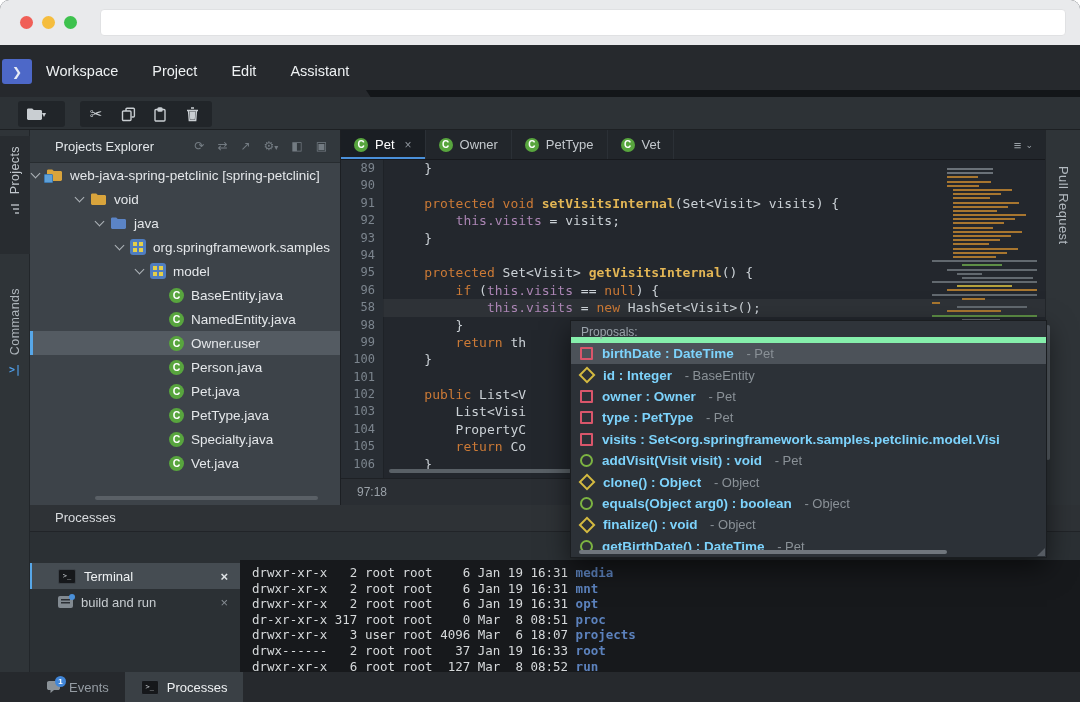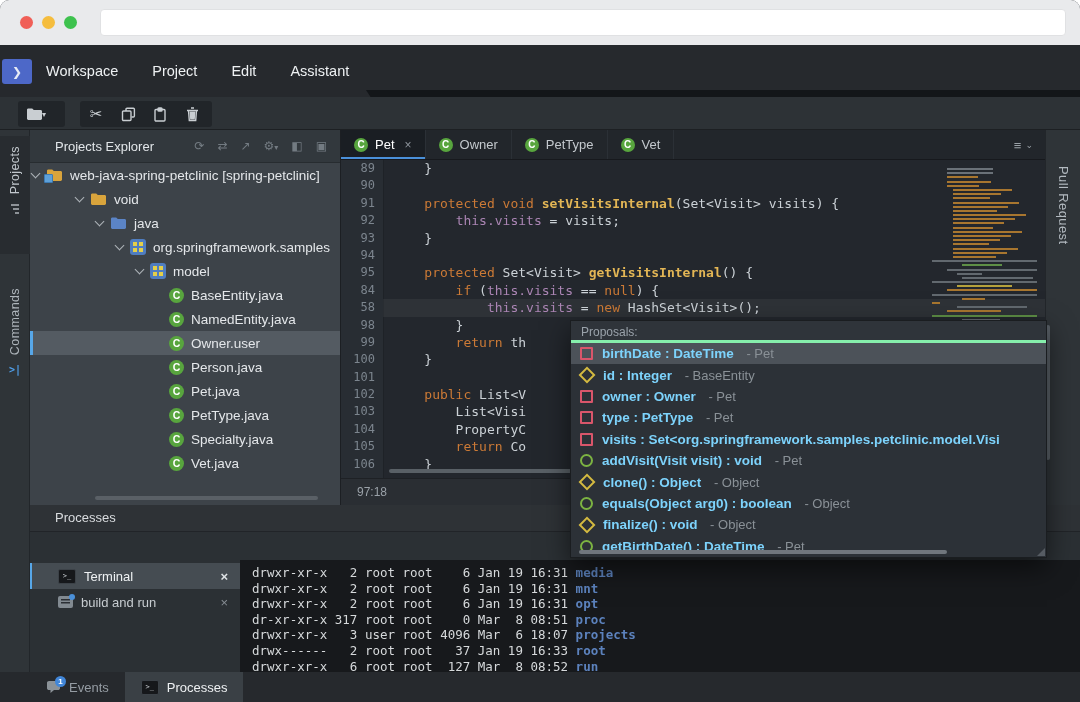--- a/index.html
+++ b/index.html
@@ -69,21 +69,21 @@
   .k{color:#cc7a36;} .m{color:#e3b655;font-weight:bold;} .v{color:#ab85b4;} .p{color:#ccd2d7;}
   #ed-hscroll{position:absolute;left:48px;bottom:5px;width:188px;height:4px;background:#596066;border-radius:2px;}
   .statusbar{position:absolute;left:0;bottom:0;right:0;height:27px;background:#2a2e33;border-top:1px solid #1e2125;color:#9aa1a8;font-size:12px;line-height:26px;padding-left:16px;box-sizing:border-box;}
   #minimap{position:absolute;right:8px;top:8px;width:90px;}
   #ed-vscroll{position:absolute;left:1046px;top:325px;width:4px;height:135px;background:#596067;border-radius:2px;z-index:30;}
   
   #rightrail{position:absolute;left:1045px;top:130px;width:35px;height:375px;background:#2f3438;border-left:1px solid #22262a;box-sizing:border-box;}
   .vtext-r{writing-mode:vertical-rl;font-size:13px;color:#b3bac0;position:absolute;top:36px;left:10px;letter-spacing:.4px;}
   
   #popup{position:absolute;left:570px;top:320px;width:477px;height:238px;background:#2c3137;border:1px solid #1a1d20;box-sizing:border-box;z-index:40;box-shadow:0 10px 26px rgba(0,0,0,.55);overflow:hidden;}
-  .pop-title{height:22px;line-height:22px;padding-left:10px;font-size:12px;color:#9aa2aa;background:#2f343a;border-bottom:3px solid #86efac;box-sizing:border-box;}
+  .pop-title{height:22px;line-height:22px;padding-left:10px;font-size:12px;color:#9aa2aa;background:#2f343a;border-bottom:6px solid #86efac;box-sizing:border-box;}
   .pop-item{height:21.4px;display:flex;align-items:center;padding-left:9px;gap:9px;}
   .pop-item.selected{background:#4c5259;}
   .pop-label{color:#7dd3fc;font-weight:bold;font-size:13.5px;white-space:pre;}
   .pop-origin{color:#8a9197;font-size:13px;white-space:pre;}
   .ic{flex:none;}
   .ic-field{width:9px;height:9px;border:2px solid #d9566b;border-radius:1px;}
   .ic-prop{width:8px;height:8px;border:2px solid #d4ba40;transform:rotate(45deg);margin:0 1px;}
   .ic-method{width:9px;height:9px;border:2px solid #7cb342;border-radius:50%;}
   #pop-hscroll{position:absolute;left:8px;bottom:3px;width:368px;height:4px;background:#70767d;border-radius:2px;}
   #pop-resize{position:absolute;right:1px;bottom:1px;width:0;height:0;border-left:8px solid transparent;border-bottom:8px solid #565c63;}
@@ -405,21 +405,21 @@
           </div>
           <div class="cline">
             <span class="lnum">94</span>
             <span class="ccode"></span>
           </div>
           <div class="cline">
             <span class="lnum">95</span>
             <span class="ccode"><span class="k">    protected </span><span class="p">Set&lt;Visit&gt; </span><span class="m">getVisitsInternal</span><span class="p">() {</span></span>
           </div>
           <div class="cline">
-            <span class="lnum">84</span>
+            <span class="lnum">96</span>
             <span class="ccode"><span class="k">        if </span><span class="p">(</span><span class="v">this.visits</span><span class="p"> == </span><span class="k">null</span><span class="p">) {</span></span>
           </div>
           <div class="cline hl">
             <span class="lnum">58</span>
             <span class="ccode"><span class="p">            </span><span class="v">this.visits</span><span class="p"> = </span><span class="k">new</span><span class="p"> HashSet&lt;Visit&gt;();</span></span>
           </div>
           <div class="cline">
             <span class="lnum">98</span>
             <span class="ccode"><span class="p">        }</span></span>
           </div>

